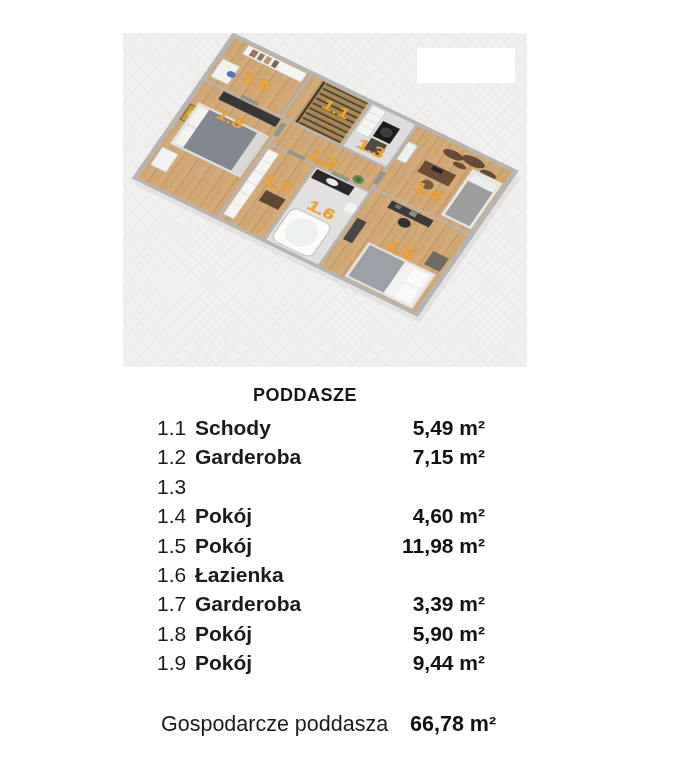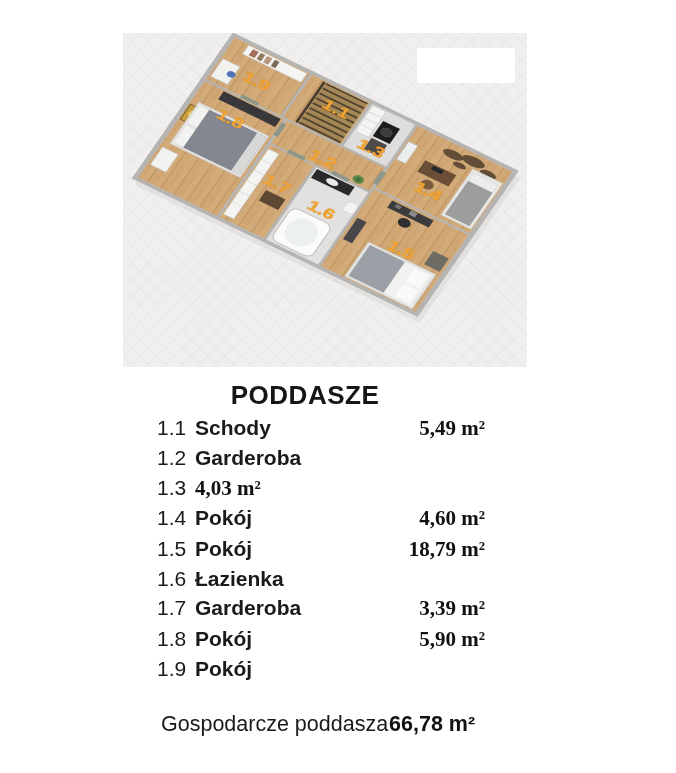--- a/index.html
+++ b/index.html
@@ -3,33 +3,33 @@
 <meta charset="utf-8">
 <style>
   html,body{margin:0;padding:0;}
   body{font-family:"Liberation Sans",sans-serif;background:#fff;}
   .page{position:relative;width:676px;height:773px;background:#fff;overflow:hidden;}
 
   .plan{position:absolute;left:123px;top:33px;width:404px;height:334px;}
 
   .legend-title{
     position:absolute;left:123px;top:382px;width:364px;
-    text-align:center;font-size:26px;font-weight:bold;color:#161616;
+    text-align:center;font-size:18px;font-weight:bold;color:#161616;
     letter-spacing:0.5px;line-height:26px;
   }
   .legend-rows{position:absolute;left:157px;top:413px;width:328px;}
   .legend-row{display:flex;align-items:baseline;font-size:21px;line-height:29.4px;color:#1a1a1a;}
   .legend-row .rnum{width:38px;flex:0 0 auto;}
   .legend-row .rname{flex:1 1 auto;font-weight:bold;}
-  .legend-row .rarea{flex:0 0 auto;font-weight:bold;color:#111;text-align:left;font-family:Liberation Serif, serif;}
+  .legend-row .rarea{flex:0 0 auto;font-weight:bold;color:#111;text-align:left;}
   .total-line{
     position:absolute;left:161px;top:711px;font-size:21.5px;line-height:26px;color:#1a1a1a;
     white-space:nowrap;
   }
-  .total-line .tval{font-weight:bold;color:#111;margin-left:1px;}
+  .total-line .tval{font-weight:bold;color:#111;margin-left:22px;}
 
   .rlabel{
     font-family:"Liberation Sans",sans-serif;font-size:28px;font-weight:bold;
     fill:#f1a434;paint-order:stroke;stroke:#c98216;stroke-width:0.7px;
   }
 </style>
 </head>
 <body>
 
 <div class="page">
@@ -184,52 +184,53 @@
 
   <div class="legend-rows">
     <div class="legend-row">
       <span class="rnum">1.1</span>
       <span class="rname">Schody</span>
       <span class="rarea">5,49 m²</span>
     </div>
     <div class="legend-row">
       <span class="rnum">1.2</span>
       <span class="rname">Garderoba</span>
+      <span class="rarea">7,15 m²</span>
     </div>
     <div class="legend-row">
       <span class="rnum">1.3</span>
-      <span class="rarea">4,03 m²</span>
     </div>
     <div class="legend-row">
       <span class="rnum">1.4</span>
       <span class="rname">Pokój</span>
       <span class="rarea">4,60 m²</span>
     </div>
     <div class="legend-row">
       <span class="rnum">1.5</span>
       <span class="rname">Pokój</span>
-      <span class="rarea">18,79 m²</span>
+      <span class="rarea">11,98 m²</span>
     </div>
     <div class="legend-row">
       <span class="rnum">1.6</span>
       <span class="rname">Łazienka</span>
     </div>
     <div class="legend-row">
       <span class="rnum">1.7</span>
       <span class="rname">Garderoba</span>
       <span class="rarea">3,39 m²</span>
     </div>
     <div class="legend-row">
       <span class="rnum">1.8</span>
       <span class="rname">Pokój</span>
       <span class="rarea">5,90 m²</span>
     </div>
     <div class="legend-row">
       <span class="rnum">1.9</span>
       <span class="rname">Pokój</span>
+      <span class="rarea">9,44 m²</span>
     </div>
   </div>
 
   <div class="total-line">
     <span>Gospodarcze poddasza</span><span class="tval">66,78 m²</span>
   </div>
 
 </div>
 
 </body></html>

